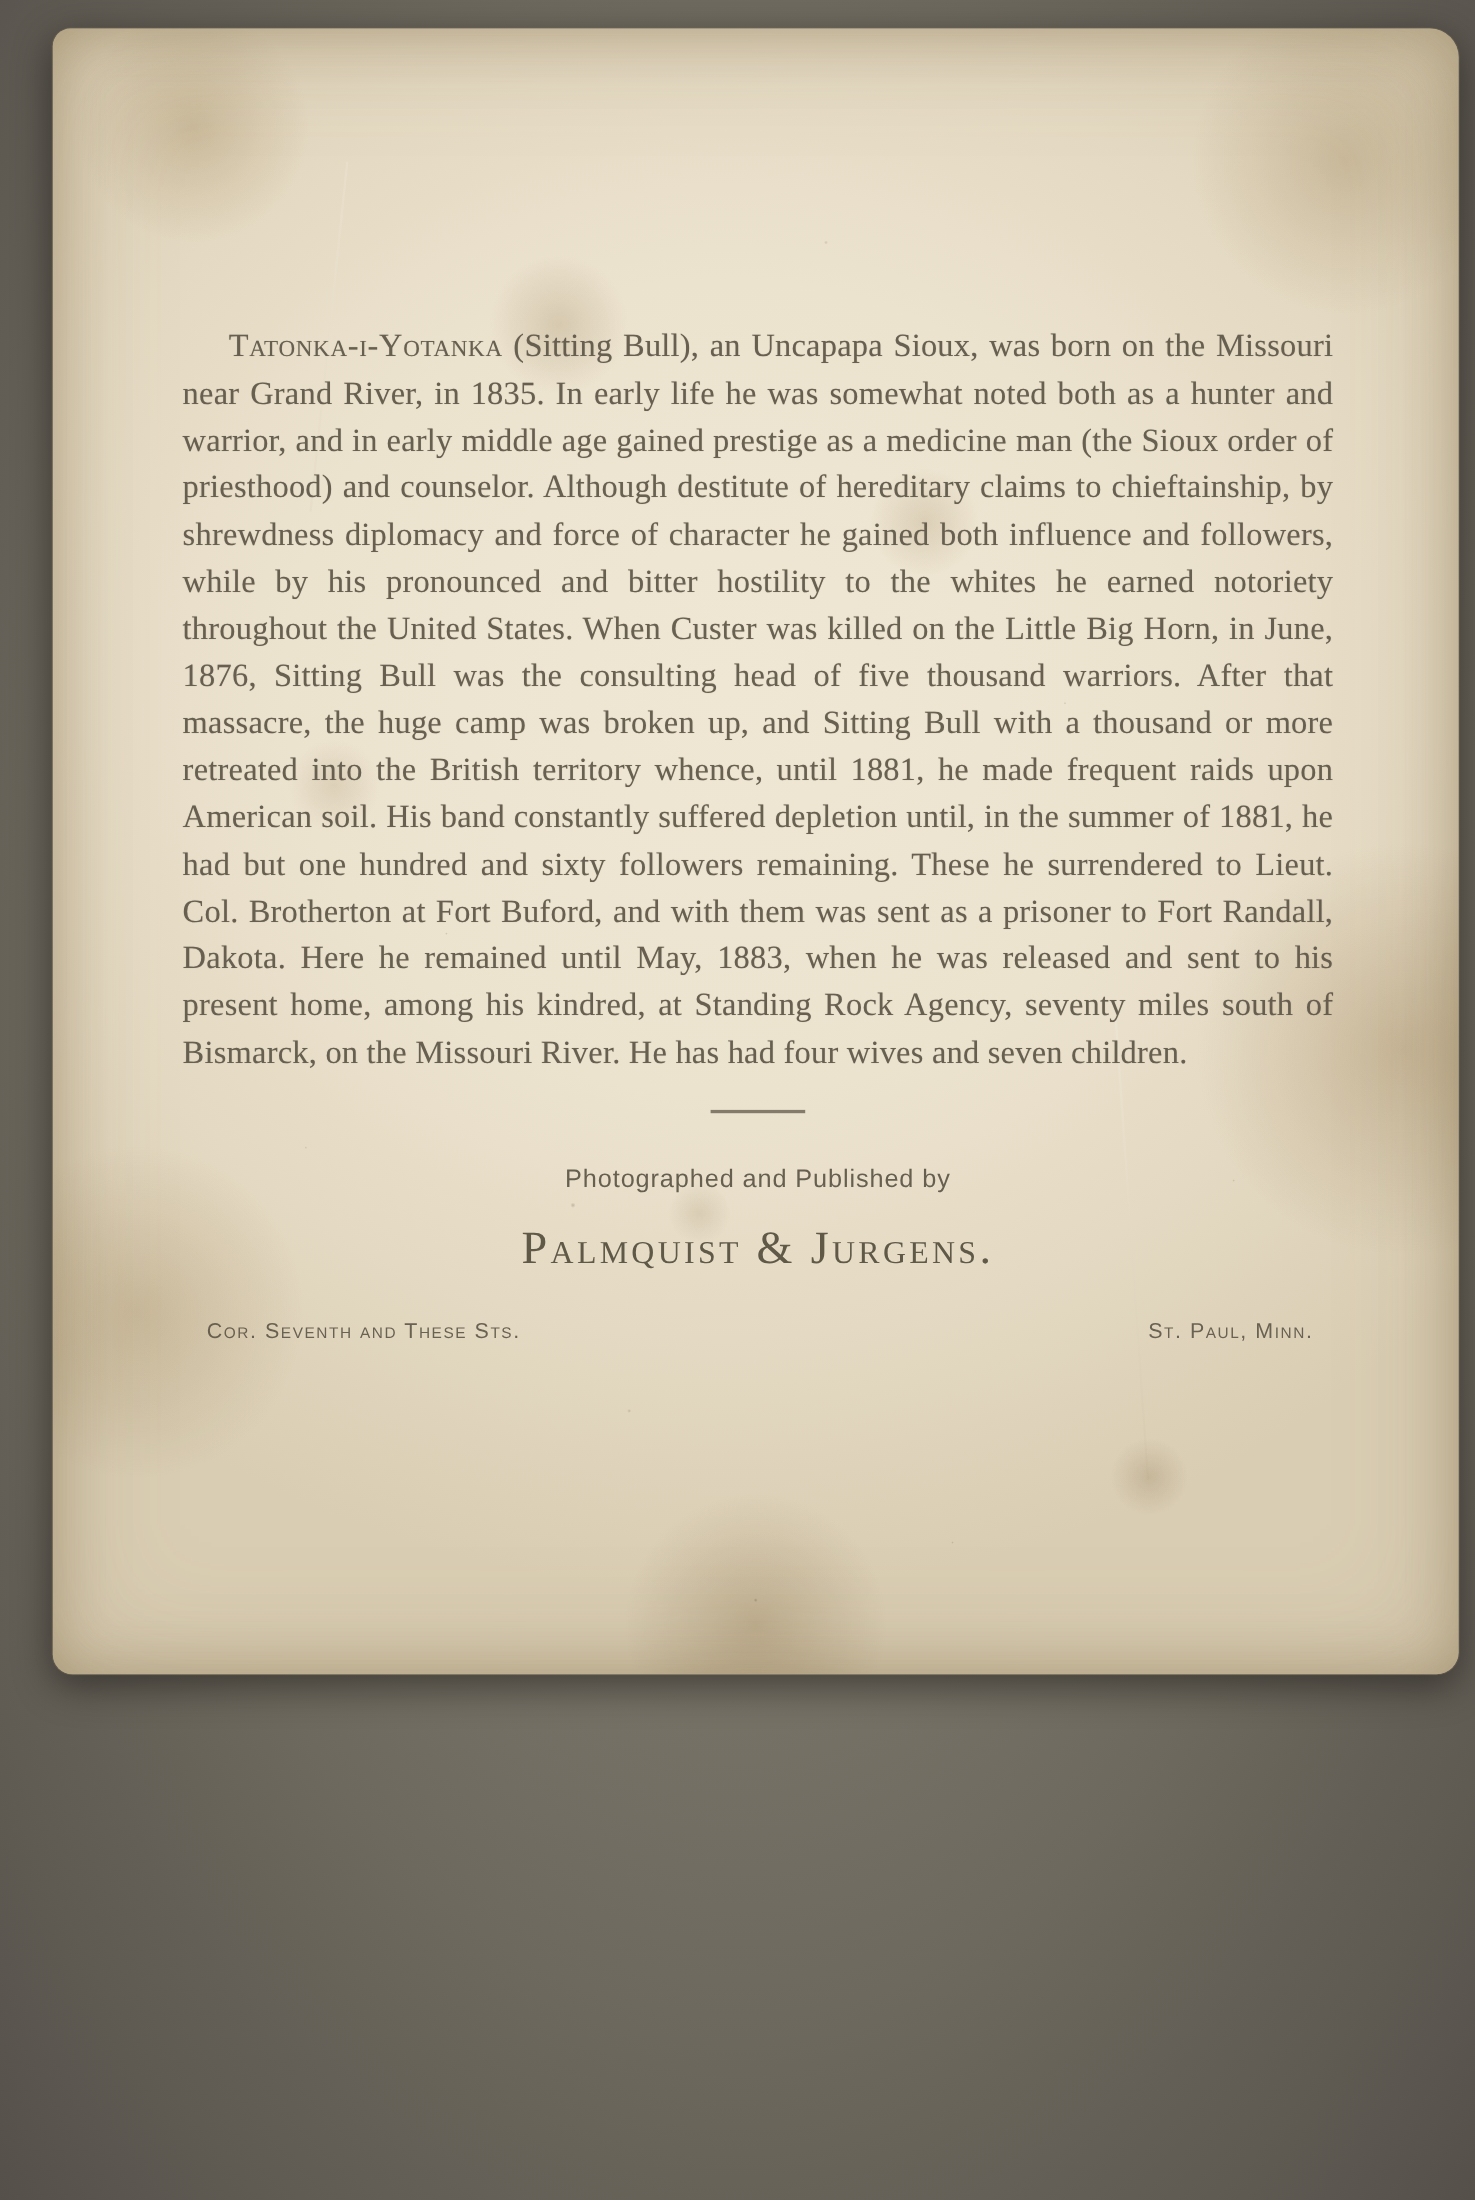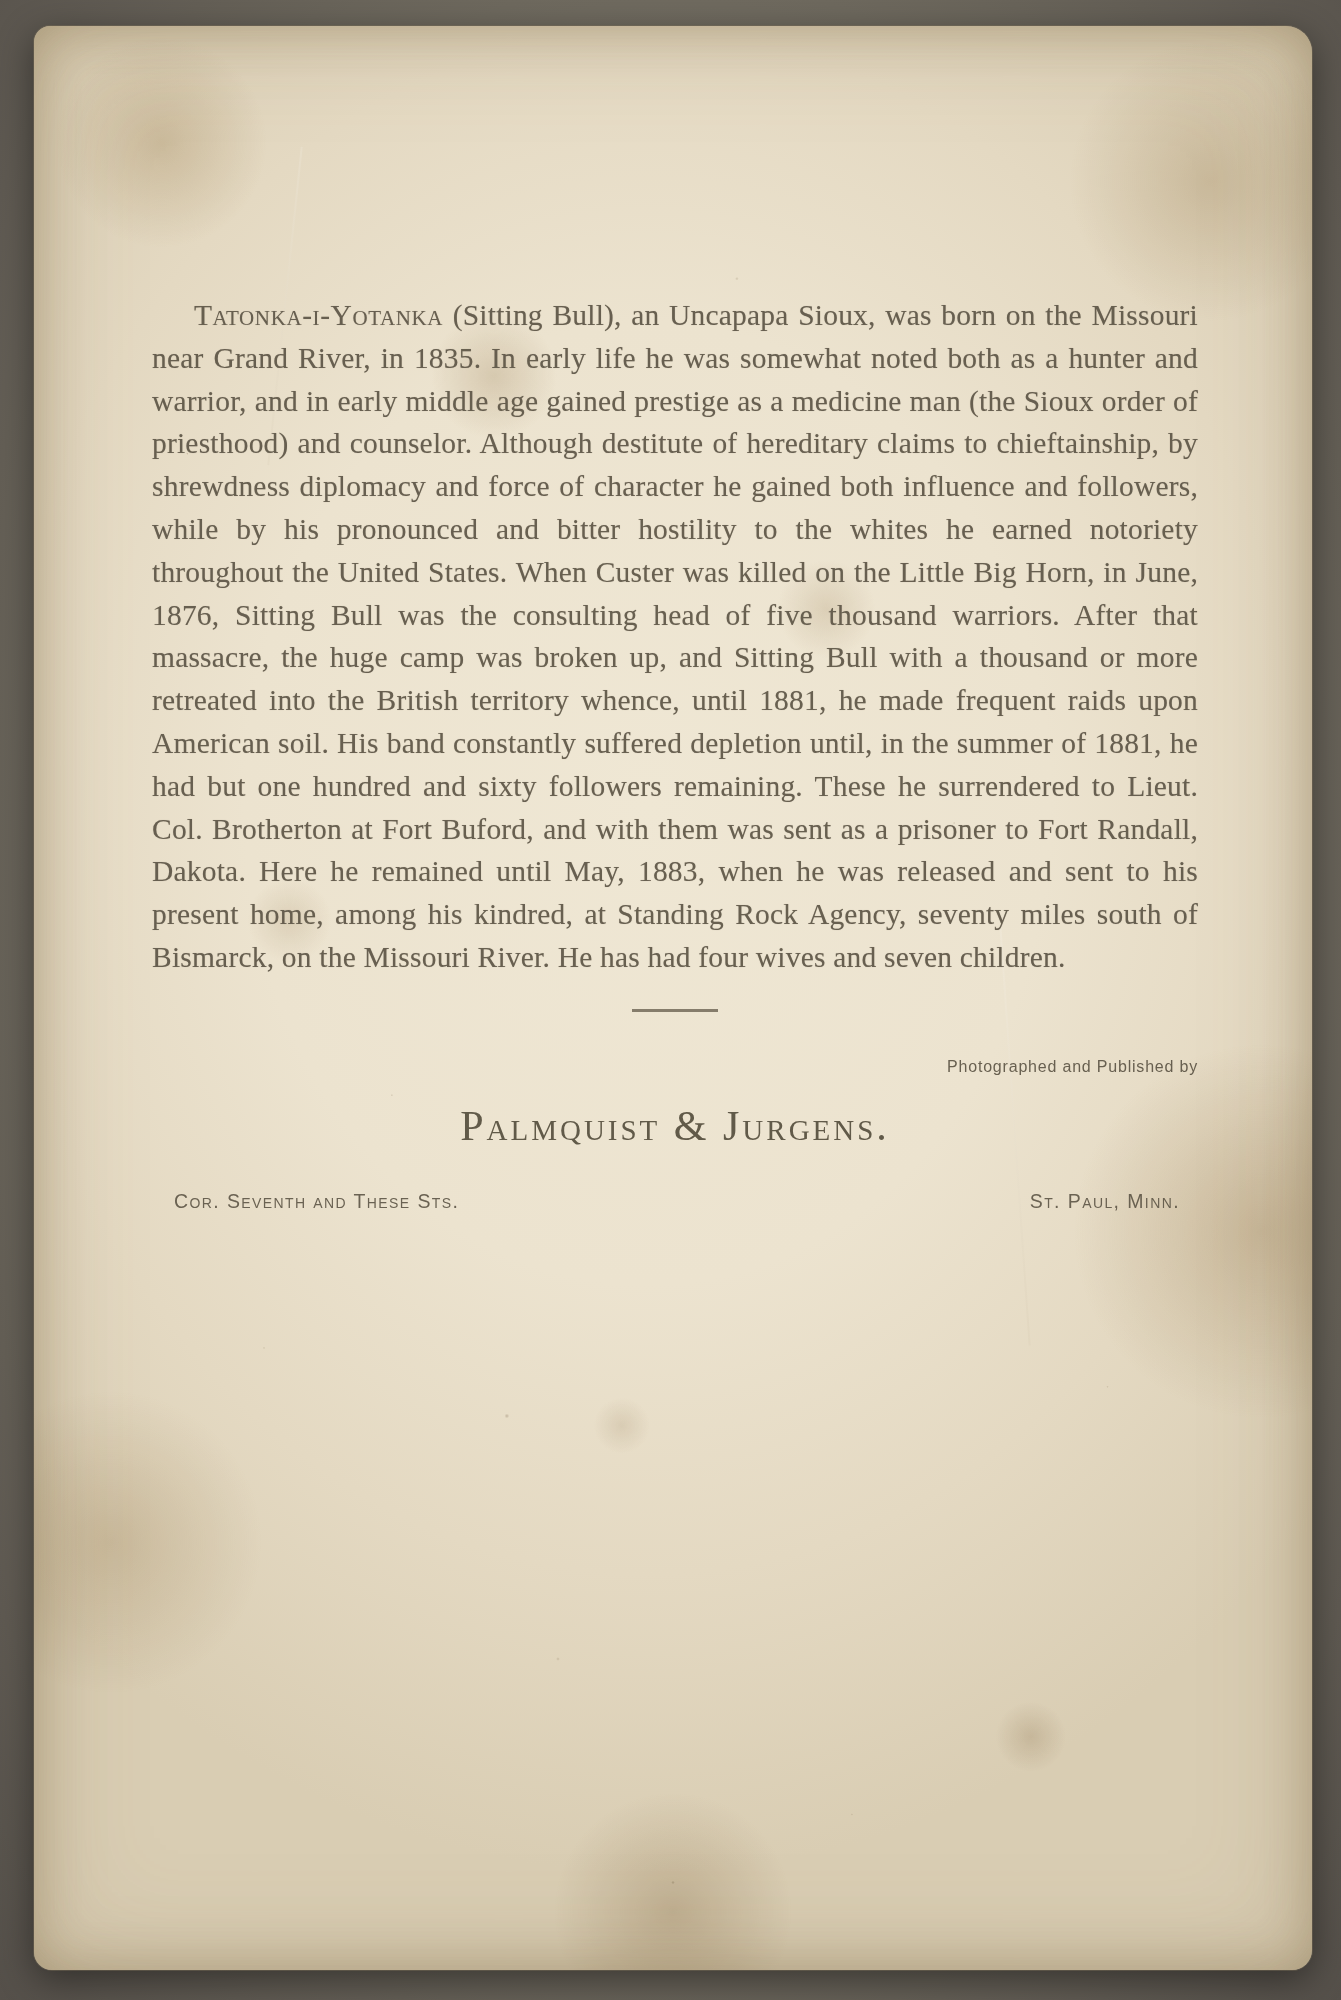--- a/index.html
+++ b/index.html
@@ -18,24 +18,24 @@
   .scan-bg {
     position: absolute;
     inset: 0;
     background:
       radial-gradient(ellipse at 50% 45%, #8a8478 0%, #6e695e 60%, #55504a 100%);
   }
 
   
   .card {
     position: absolute;
-    left: 34px;
+    left: 48px;
     top: 26px;
     width: 1278px;
-    height: 1944px;
+    height: 1496px;
     border-radius: 16px 26px 20px 18px;
     background:
       radial-gradient(ellipse 70% 55% at 48% 40%, #efe7d4 0%, #ece3cf 45%, #e4d9c2 72%, #d9cdb3 100%);
     box-shadow:
       0 0 0 1px rgba(120,108,86,0.45),
       0 10px 36px rgba(0,0,0,0.45),
       inset 0 0 70px rgba(160,140,100,0.25);
     overflow: hidden;
   }
 
@@ -115,25 +115,24 @@
     opacity: 0.8;
     margin: 30px auto 0 auto;
   }
 
   .imprint {
     margin-top: 46px;
     text-align: center;
   }
   .imprint-line1 {
     font-family: "Liberation Sans", sans-serif;
-    font-size: 16px;
+    font-size: 23px;
     letter-spacing: 0.8px;
     color: #5d5546;
     opacity: 0.92;
-    text-align: right;
   }
   .imprint-firm {
     margin-top: 26px;
     font-family: "Liberation Serif", serif;
     font-size: 42px;
     font-variant: small-caps;
     letter-spacing: 3px;
     color: #57503f;
     opacity: 0.93;
   }

